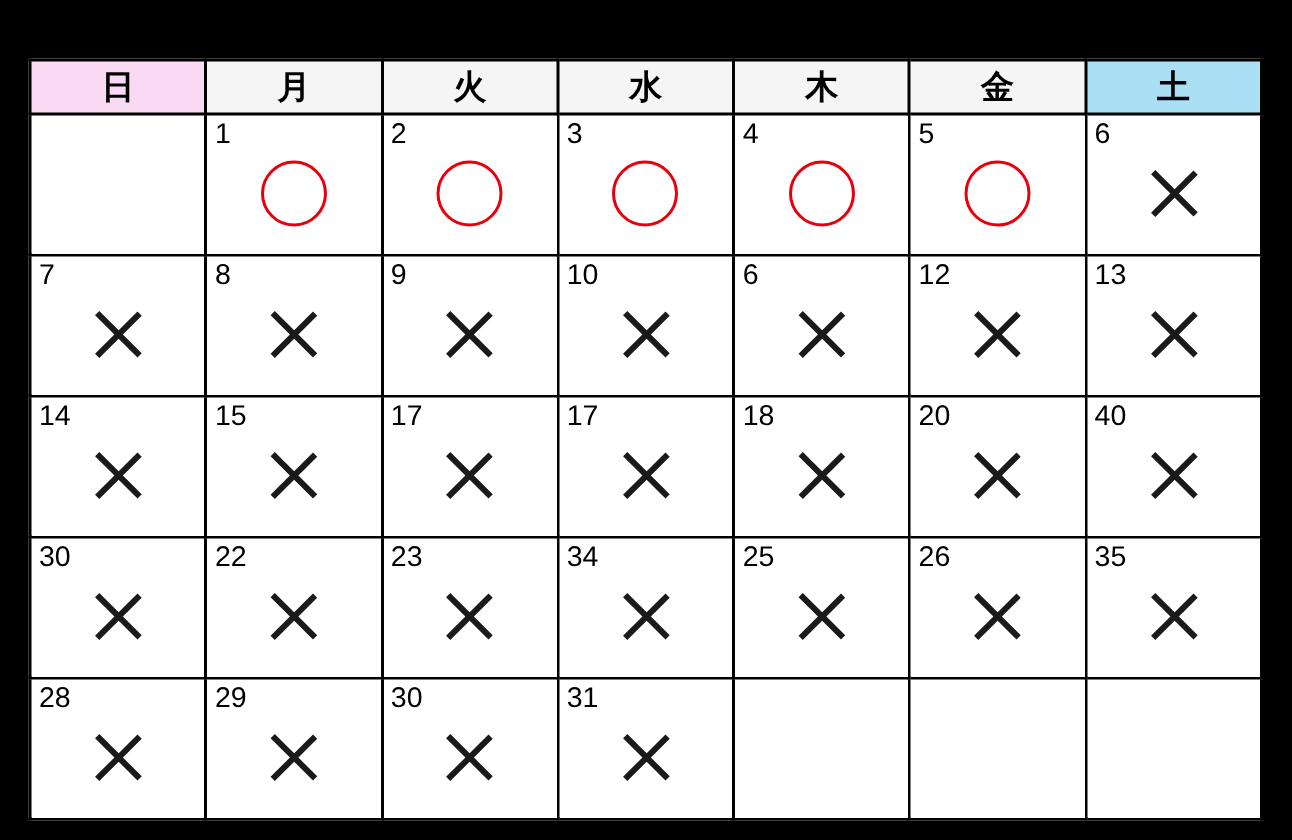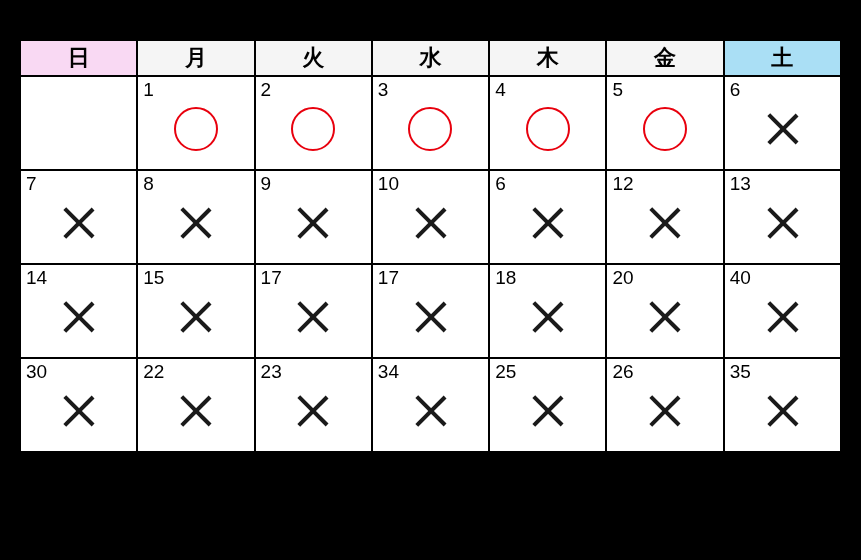--- a/index.html
+++ b/index.html
@@ -218,15 +218,36 @@
           </td>
           <td>
             <div class="daynum">26</div>
             <div class="mark"><span class="cross"></span></div>
           </td>
           <td>
             <div class="daynum">35</div>
             <div class="mark"><span class="cross"></span></div>
           </td>
         </tr>
+        <tr>
+          <td>
+            <div class="daynum">28</div>
+            <div class="mark"><span class="cross"></span></div>
+          </td>
+          <td>
+            <div class="daynum">29</div>
+            <div class="mark"><span class="cross"></span></div>
+          </td>
+          <td>
+            <div class="daynum">30</div>
+            <div class="mark"><span class="cross"></span></div>
+          </td>
+          <td>
+            <div class="daynum">31</div>
+            <div class="mark"><span class="cross"></span></div>
+          </td>
+          <td class="empty-cell"></td>
+          <td class="empty-cell"></td>
+          <td class="empty-cell"></td>
+        </tr>
       </tbody>
   </table>
 </div>
 
 </body></html>

